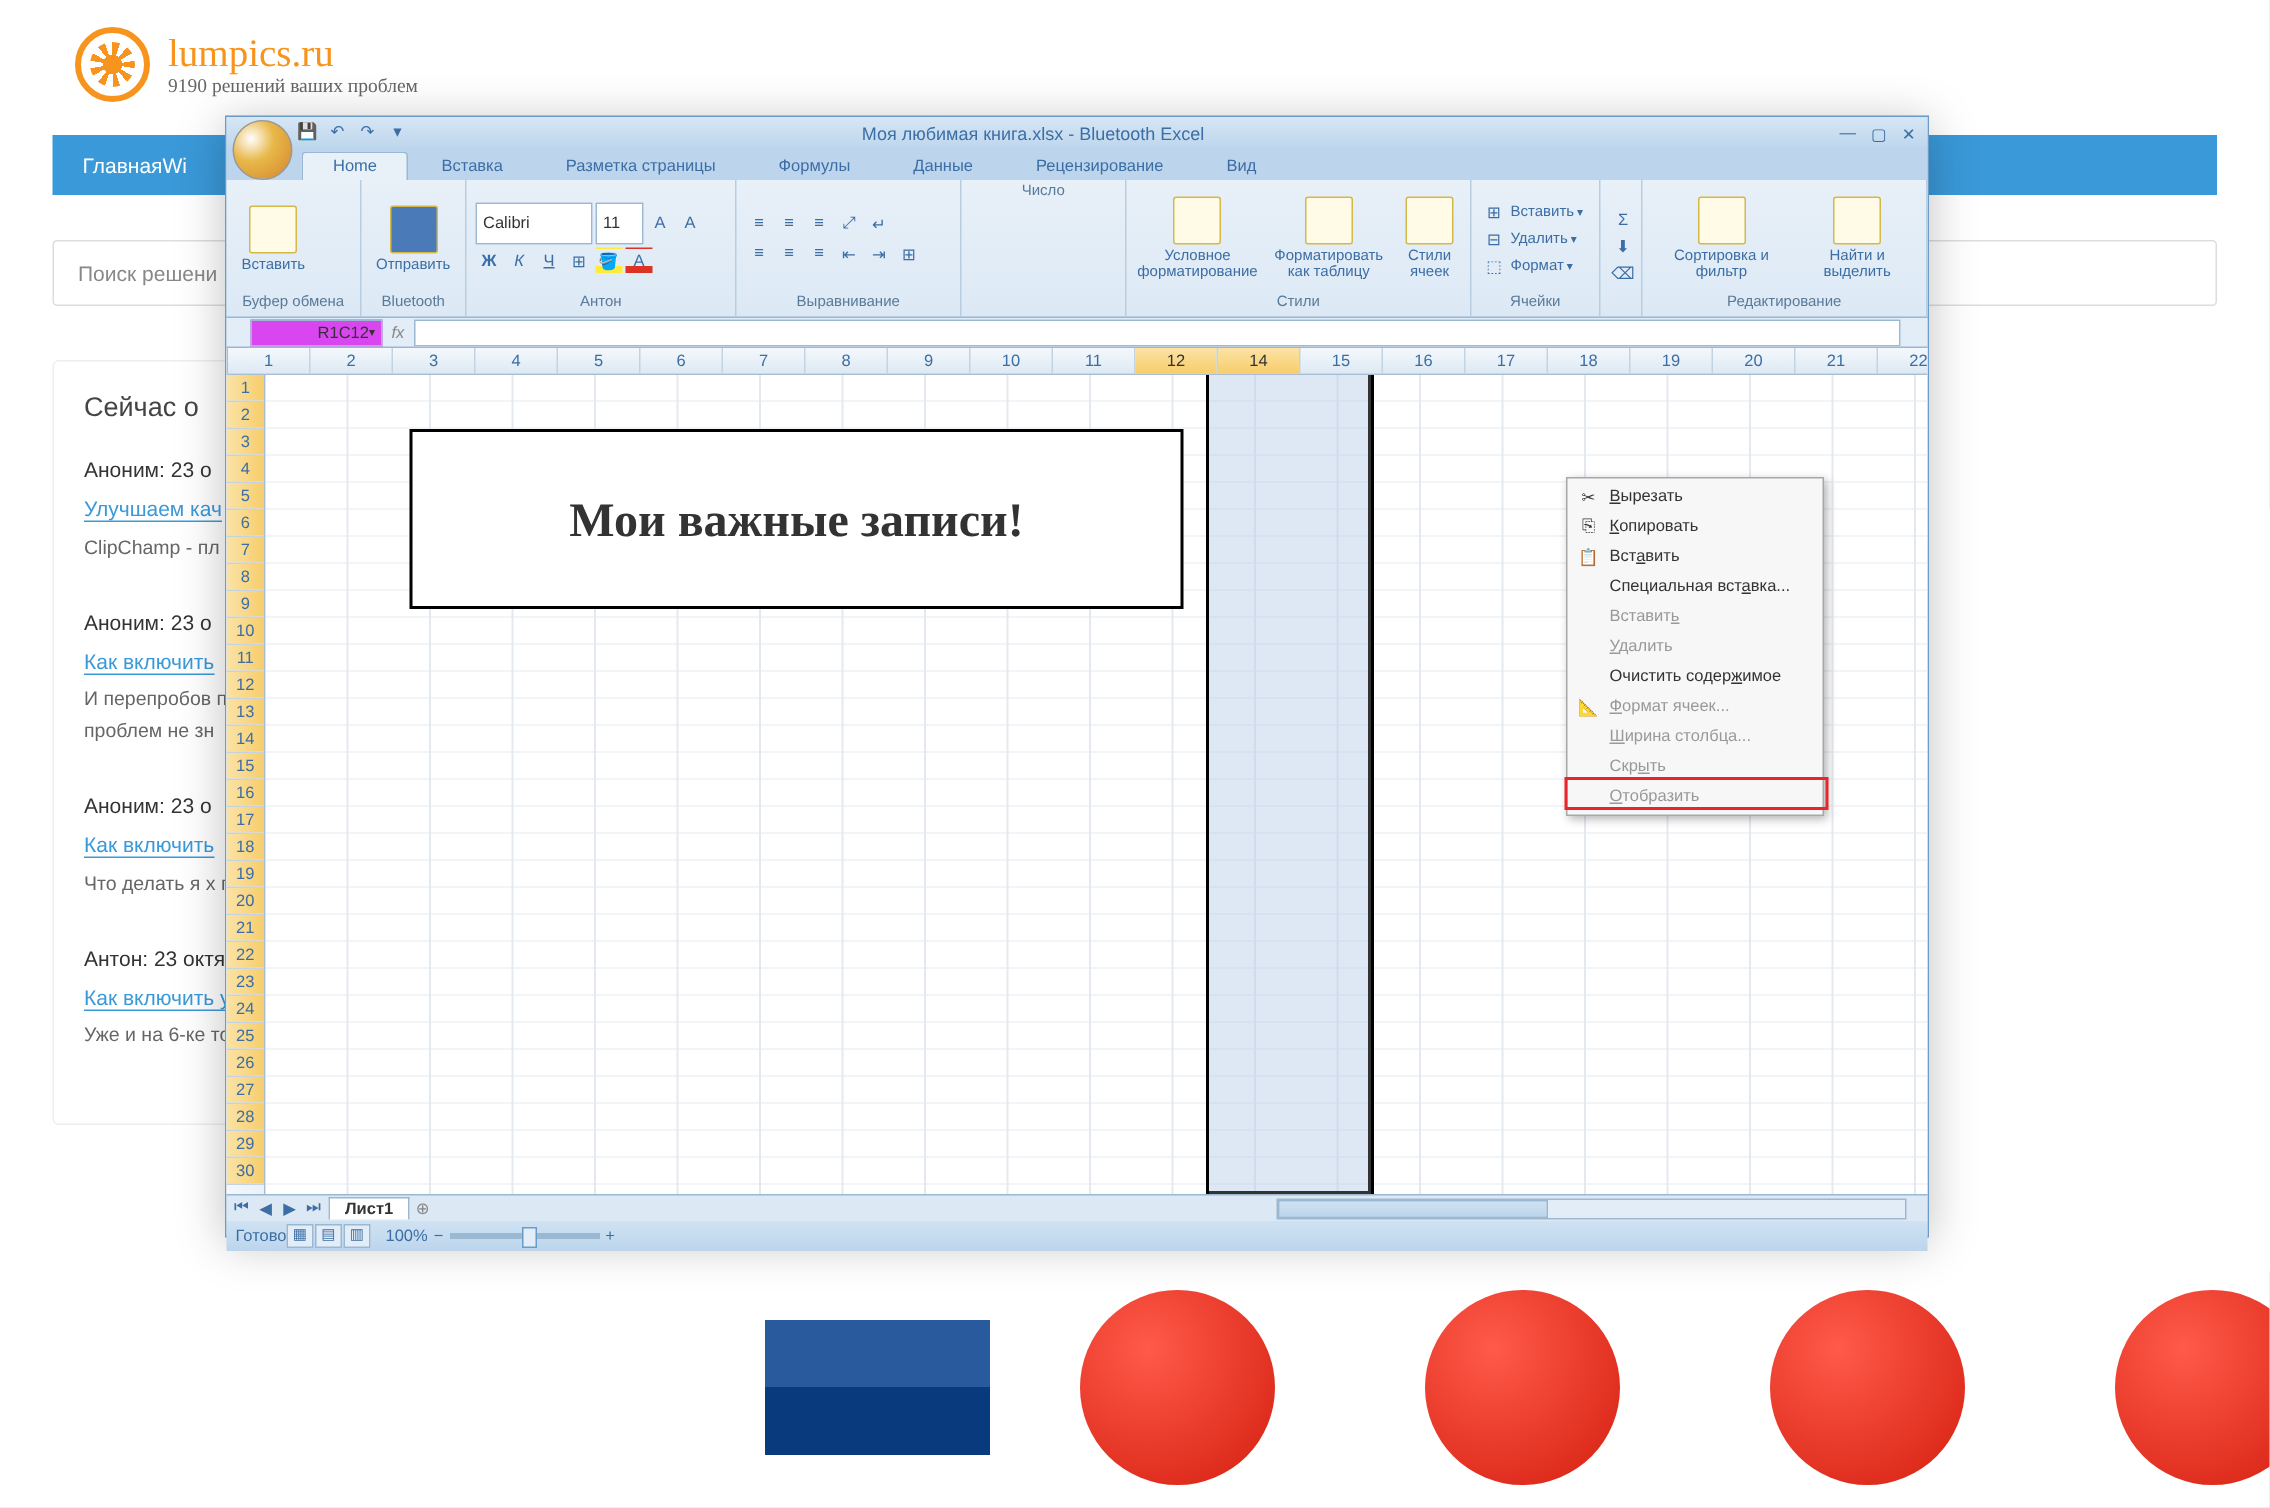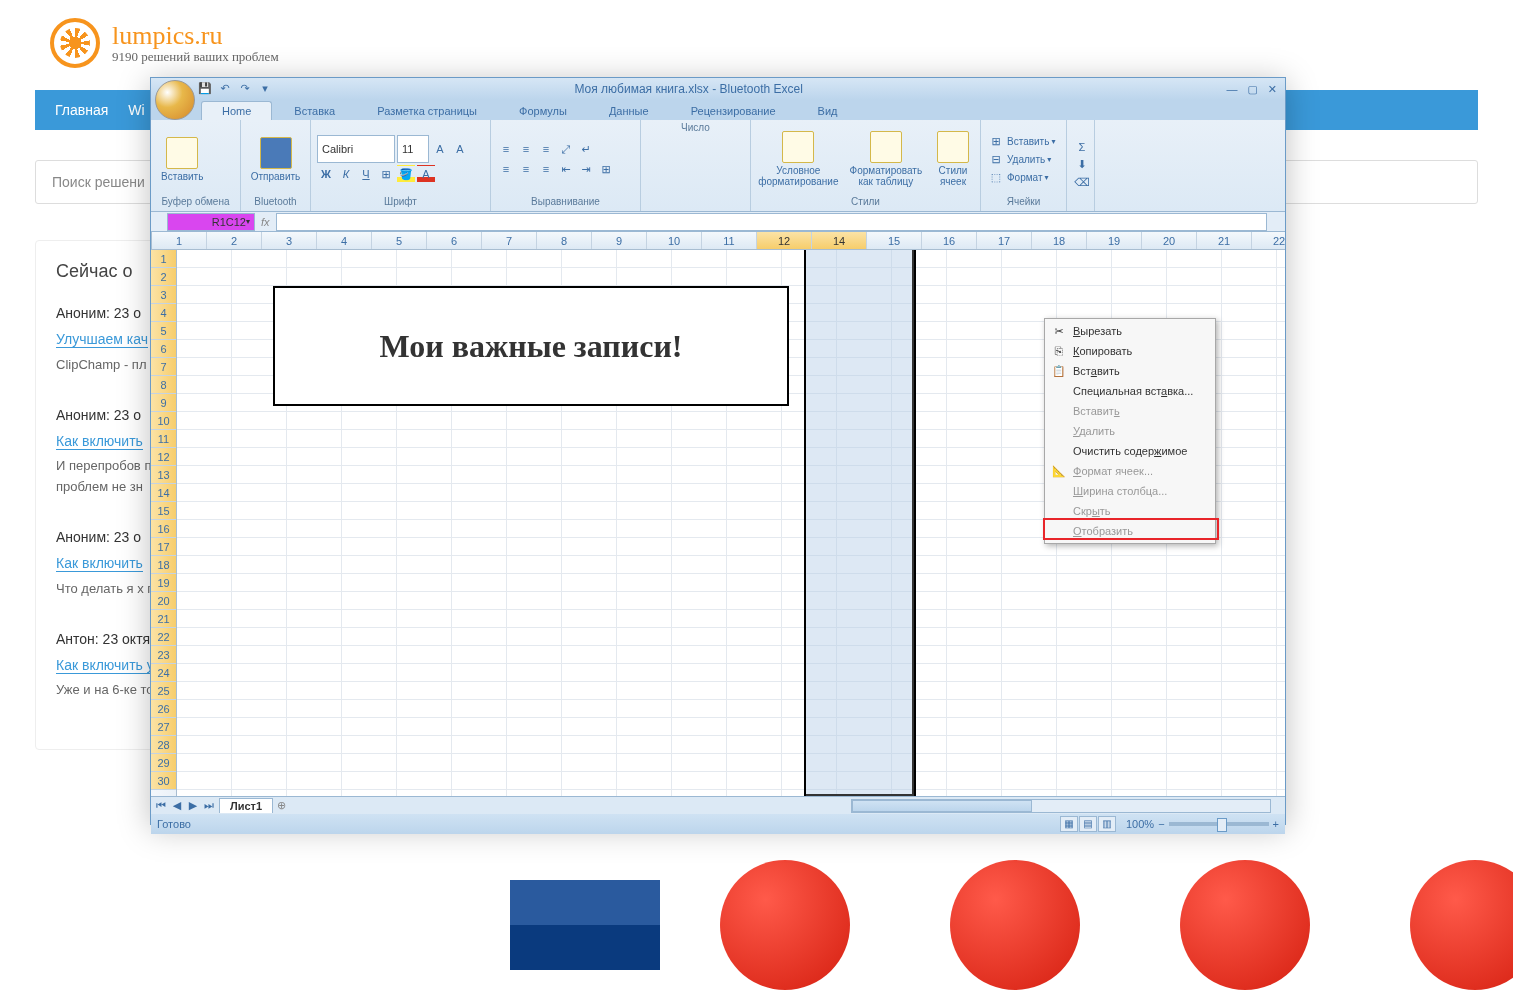--- a/index.html
+++ b/index.html
@@ -5,21 +5,21 @@
 *{box-sizing:border-box;margin:0;padding:0;font-family:"Segoe UI",Tahoma,sans-serif}
 body{background:#fff;width:1513px;height:1005px;position:relative;overflow:hidden}
 
 .page{position:absolute;inset:0}
 .logo-row{position:absolute;left:50px;top:18px;display:flex;align-items:center;gap:12px}
 .logo-circ{width:50px;height:50px;border-radius:50%;border:4px solid #f7941d;position:relative;background:#fff}
 .logo-circ::before{content:"";position:absolute;inset:6px;border-radius:50%;background:radial-gradient(circle,#f7941d 30%,transparent 30%),repeating-conic-gradient(#f7941d 0 20deg,transparent 20deg 40deg)}
 .logo-txt{color:#f7941d;font-size:26px;font-family:Georgia,serif}
 .logo-sub{color:#666;font-size:13px;font-family:Georgia,serif;margin-top:-2px}
 .navbar{position:absolute;left:35px;right:35px;top:90px;height:40px;background:#3a99d9;display:flex;align-items:center;padding:0 20px;color:#fff;font-size:14px}
-.navbar span{margin-right:20px}
+.navbar span{}
 .searchbox{position:absolute;left:35px;right:35px;top:160px;height:44px;border:1px solid #ddd;border-radius:3px;display:flex;align-items:center;padding:0 16px;color:#888;font-size:14px}
 .sidebar{position:absolute;left:35px;top:240px;width:440px;border:1px solid #eee;border-radius:4px;padding:20px;font-size:14px;color:#333}
 .sidebar h3{font-size:18px;font-weight:400;margin-bottom:20px;color:#444}
 .comment{margin-bottom:28px;line-height:1.6}
 .comment .author{color:#333;font-size:14px;margin-bottom:4px}
 .comment a{color:#3a99d9;text-decoration:none;border-bottom:1px solid #3a99d9}
 .comment p{color:#666;font-size:13px;margin-top:4px}
 
 .excel{position:absolute;left:150px;top:77px;width:1136px;height:748px;background:#cfe2f3;border:1px solid #6b9bc7;box-shadow:0 4px 30px rgba(0,0,0,.25);font-size:11px;color:#333}
 .titlebar{height:22px;background:linear-gradient(#d6e6f5,#bcd5ec);display:flex;align-items:center;position:relative}
@@ -69,21 +69,21 @@
 .ctxitem .cico{position:absolute;left:4px;width:16px;height:16px;display:flex;align-items:center;justify-content:center;font-size:11px}
 .ctxitem u{text-decoration:underline}
 .ctx-highlight{position:absolute;left:892px;top:440px;width:176px;height:22px;border:2px solid #e8252a;z-index:21;pointer-events:none}
 
 .sheettabs{height:18px;background:#dce9f5;border-top:1px solid #9bb8d3;display:flex;align-items:center;font-size:11px;position:relative}
 .sheet-nav{display:flex;margin-left:2px}
 .sheet-nav i{width:16px;text-align:center;color:#3c6ea5;font-style:normal}
 .sheettab{background:#fff;border:1px solid #9bb8d3;border-bottom:none;padding:1px 10px;margin-left:2px;font-weight:bold;color:#333}
 .hscroll{position:absolute;right:14px;top:2px;width:420px;height:14px;background:#e3edf7;border:1px solid #9bb8d3}
 .hscroll .thumb{position:absolute;left:0;width:180px;top:0;bottom:0;background:linear-gradient(#cfe2f3,#bcd5ec);border:1px solid #9bb8d3}
-.statusbar{height:20px;background:linear-gradient(#cfe2f3,#bcd5ec);display:flex;align-items:center;justify-content:space-between;padding:0 6px;font-size:11px;color:#3c6ea5}
+.statusbar{height:20px;background:linear-gradient(#cfe2f3,#bcd5ec);display:flex;align-items:center;justify-content:flex-start;padding:0 6px;font-size:11px;color:#3c6ea5}
 .zoom{display:flex;align-items:center;gap:4px}
 .viewbtns{display:flex;gap:1px;margin-right:6px}
 .viewbtns i{width:18px;height:16px;border:1px solid #9bb8d3;background:#e3edf7;font-style:normal;text-align:center;font-size:10px;line-height:14px}
 .slider{width:100px;height:4px;background:#9bb8d3;position:relative}
 .slider::after{content:"";position:absolute;left:48px;top:-4px;width:8px;height:12px;background:#e3edf7;border:1px solid #6b9bc7}
 .reds{position:absolute;left:720px;top:860px;display:flex;gap:100px}
 .reds div{width:130px;height:130px;border-radius:50%;background:radial-gradient(circle at 35% 30%,#ff5a4a,#d41e0f)}
 .wintile{position:absolute;left:510px;top:880px;width:150px;height:90px;background:linear-gradient(180deg,#2a5a9e 50%,#0a3a7e 50%)}
 </style>
 </head>
@@ -190,21 +190,21 @@
               </div>
           <div class="minibtn">
                 <u>Ч</u>
               </div>
           <div class="minibtn">⊞</div>
           <div class="minibtn" style="background:linear-gradient(transparent 70%,#ffeb3b 70%)">🪣</div>
           <div class="minibtn" style="background:linear-gradient(transparent 70%,#d32 70%)">A</div>
         </div>
       </div>
         </div>
-      <div class="group-label">Шрифт</div>
+      <div class="group-label">Антон</div>
     </div>
     <div class="group" style="width:150px">
       <div class="group-body">
           <div class="fontbox">
         <div class="fontrow">
           <div class="minibtn">≡</div>
           <div class="minibtn">≡</div>
           <div class="minibtn">≡</div>
           <div class="minibtn">⤢</div>
           <div class="minibtn">↵</div>
@@ -268,20 +268,35 @@
     </div>
     <div class="group" style="width:28px">
       <div class="group-body">
           <div class="fontbox" style="gap:0">
         <div class="minibtn">Σ</div>
         <div class="minibtn">⬇</div>
         <div class="minibtn">⌫</div>
       </div>
         </div>
       <div class="group-label"></div>
+    </div>
+    <div class="group" style="flex:1">
+      <div class="group-body">
+        <div class="bigbtn">
+            <div class="ico"></div>
+            <span>Сортировка
+и фильтр</span>
+          </div>
+        <div class="bigbtn">
+            <div class="ico"></div>
+            <span>Найти и
+выделить</span>
+          </div>
+      </div>
+      <div class="group-label">Редактирование</div>
     </div>
   </div>
   <div class="formula-bar">
     <div class="namebox">
         <span>R1C12</span>
         <span style="font-size:8px">▾</span>
       </div>
     <span class="fx">fx</span>
     <div class="fbar-input"></div>
   </div>

